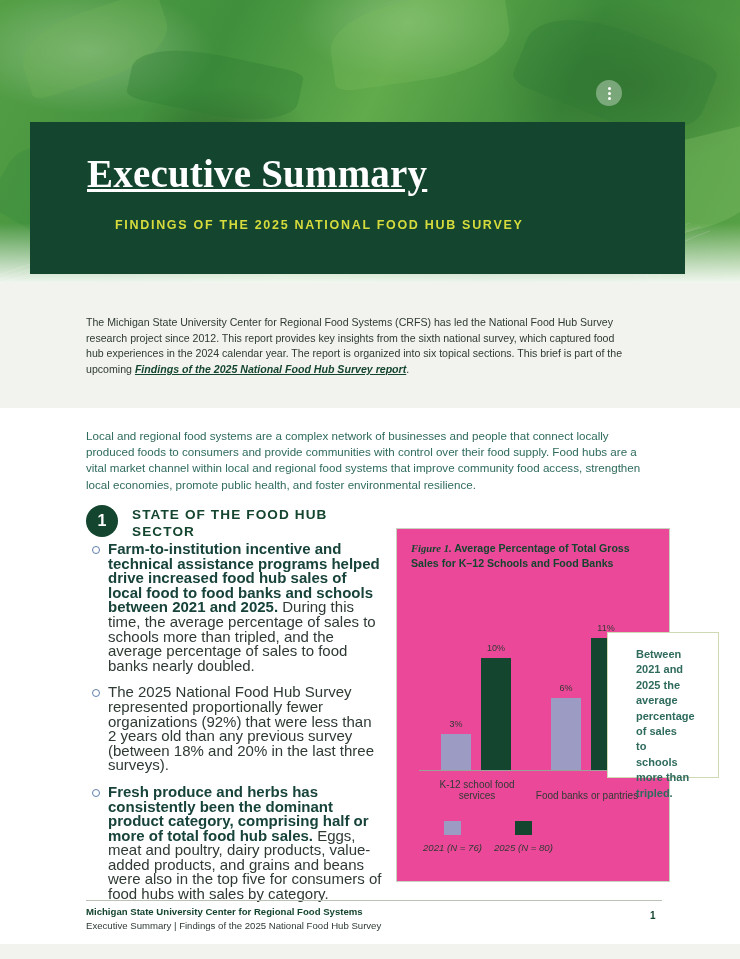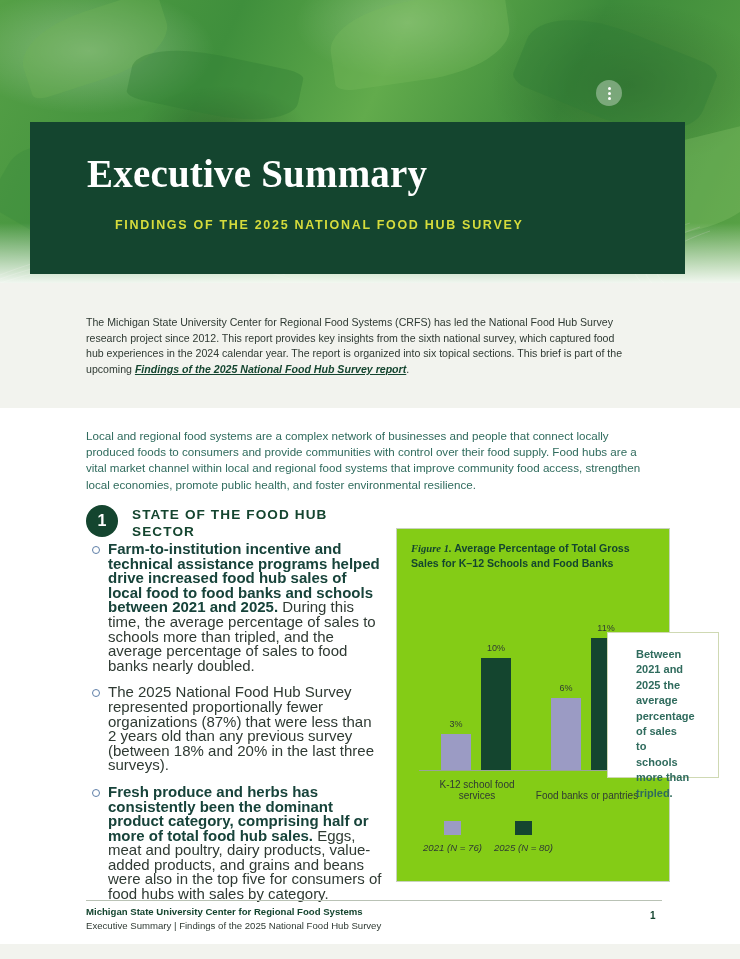--- a/index.html
+++ b/index.html
@@ -77,20 +77,21 @@
     background: #14452f;
   }
   .doc-title {
     position: absolute;
     left: 57px; top: 29px;
     color: #ffffff;
     font-family: "Liberation Serif", serif;
     font-size: 39px;
     font-weight: bold;
     letter-spacing: .2px;
+    text-decoration: underline;
   }
   .doc-subtitle {
     position: absolute;
     left: 58px; top: 96px;
     color: #d6dc3c;
     font-size: 12.5px;
     font-weight: bold;
     letter-spacing: 1.7px;
     padding-left: 27px;
   }
@@ -173,21 +174,21 @@
     border: 1.6px solid #5f7fa8;
     background: #ffffff;
   }
   .bullet b { color: #17433a; }
 
   
   .figure {
     position: absolute;
     left: 396px; top: 528px;
     width: 272px; height: 352px;
-    background: #84cc16;
+    background: #ec4899;
     border: 1px solid #c8d3bf;
   }
   .fig-caption {
     position: absolute;
     left: 14px; top: 12px;
     width: 246px;
     color: #14452f;
     font-size: 10.6px;
     font-weight: bold;
     line-height: 14.4px;
@@ -358,21 +359,21 @@
   <div class="lead">Local and regional food systems are a complex network of businesses and people that connect locally produced foods to consumers and provide communities with control over their food supply. Food hubs are a vital market channel within local and regional food systems that improve community food access, strengthen local economies, promote public health, and foster environmental resilience.</div>
 
   <div class="sec-badge">1</div>
   <div class="sec-title">STATE OF THE FOOD HUB SECTOR</div>
 
   <div class="bullets">
     <div class="bullet">
       <b>Farm-to-institution incentive and technical assistance programs helped drive increased food hub sales of local food to food banks and schools between 2021 and 2025.</b><span> During this time, the average percentage of sales to schools more than tripled, and the average percentage of sales to food banks nearly doubled.</span>
     </div>
     <div class="bullet">
-      <b></b><span>The 2025 National Food Hub Survey represented proportionally fewer organizations (87%) that were less than 2 years old than any previous survey (between 18% and 20% in the last three surveys).</span>
+      <b></b><span>The 2025 National Food Hub Survey represented proportionally fewer organizations (92%) that were less than 2 years old than any previous survey (between 18% and 20% in the last three surveys).</span>
     </div>
     <div class="bullet">
       <b>Fresh produce and herbs has consistently been the dominant product category, comprising half or more of total food hub sales.</b><span> Eggs, meat and poultry, dairy products, value-added products, and grains and beans were also in the top five for consumers of food hubs with sales by category.</span>
     </div>
   </div>
 
   <div class="figure">
     <div class="fig-caption">
       <em>Figure 1.</em>
       <span>Average Percentage of Total Gross Sales for K–12 Schools and Food Banks</span>

